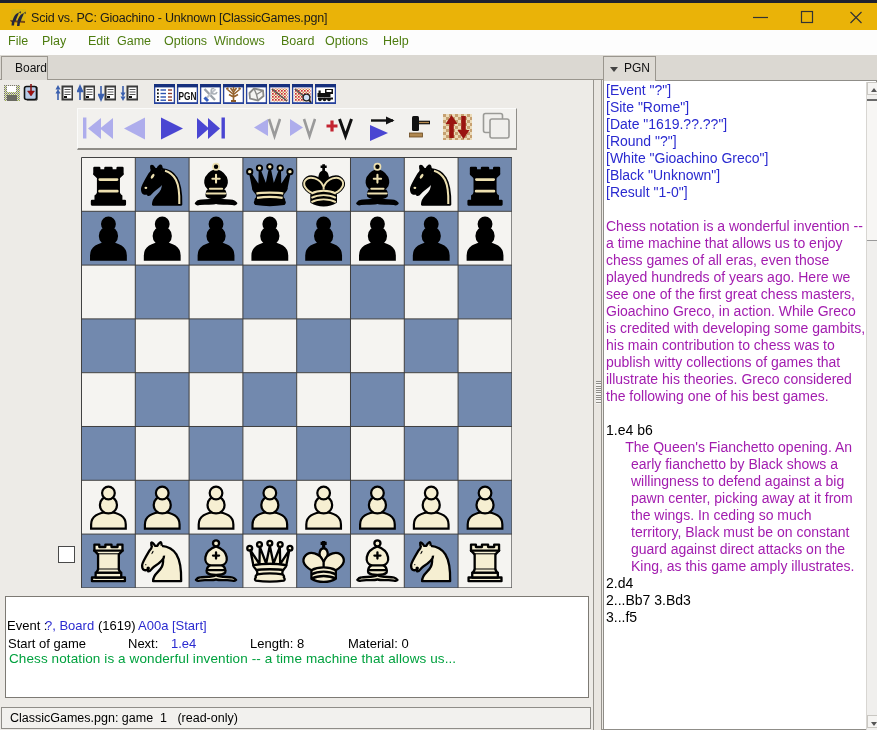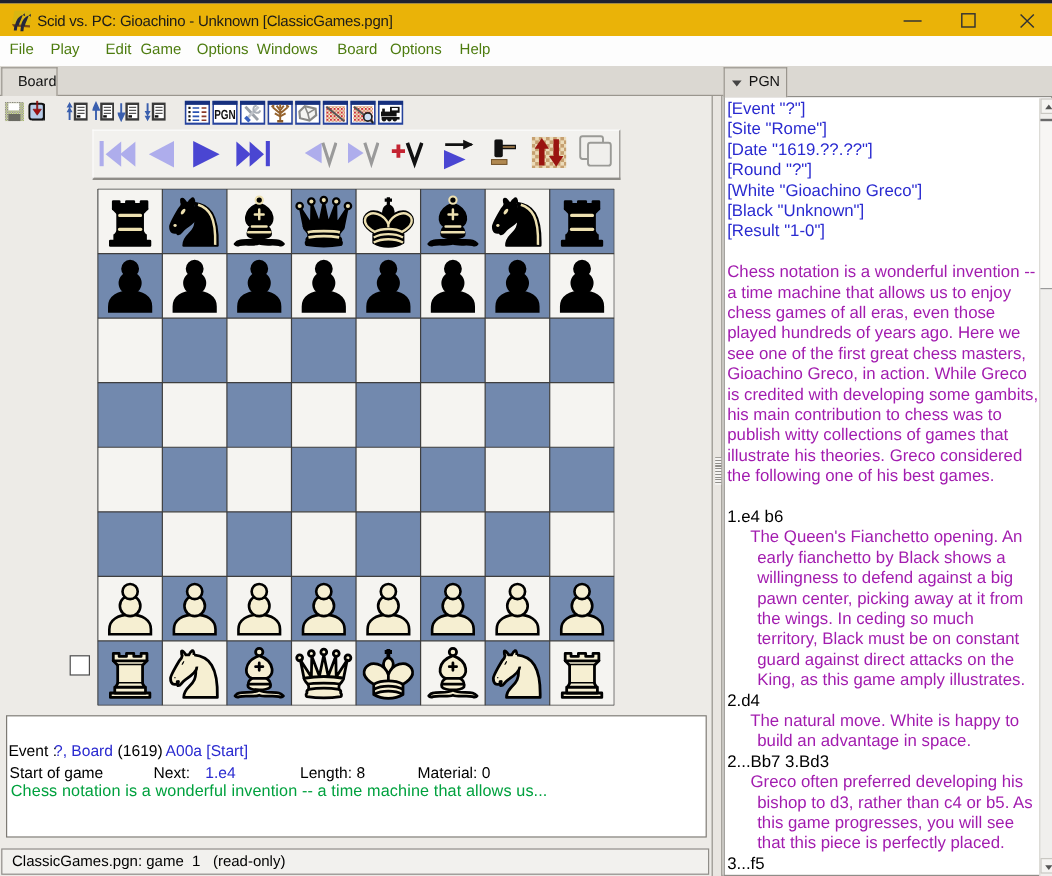--- a/index.html
+++ b/index.html
@@ -535,27 +535,21 @@
 1.e4 b6
 <span class="grn">     The Queen's Fianchetto opening. An
 <span class="sp"></span>early fianchetto by Black shows a
 <span class="sp"></span>willingness to defend against a big
 <span class="sp"></span>pawn center, picking away at it from
 <span class="sp"></span>the wings. In ceding so much
 <span class="sp"></span>territory, Black must be on constant
 <span class="sp"></span>guard against direct attacks on the
 <span class="sp"></span>King, as this game amply illustrates.</span>
 2.d4
-<span class="grn">     The natural move. White is happy to
-<span class="sp"></span>build an advantage in space.</span>
 2...Bb7 3.Bd3
-<span class="grn">     Greco often preferred developing his
-<span class="sp"></span>bishop to d3, rather than c4 or b5. As
-<span class="sp"></span>this game progresses, you will see
-<span class="sp"></span>that this piece is perfectly placed.</span>
 3...f5</div>
     <div class="abs" id="scrollbar">
 <span class="sp"></span> <div class="sbtn" style="top:0"><svg width="10" height="11" style="margin:1px">
             <path d="M5 3 L8 7 L2 7 Z" fill="#555"></path>
           </svg></div>
 <span class="sp"></span> <div class="abs" id="sthumb"></div>
 <span class="sp"></span> <div class="sbtn" style="top:633px"><svg width="10" height="11" style="margin:1px">
             <path d="M5 8 L8 4 L2 4 Z" fill="#555"></path>
           </svg></div>
     </div>

